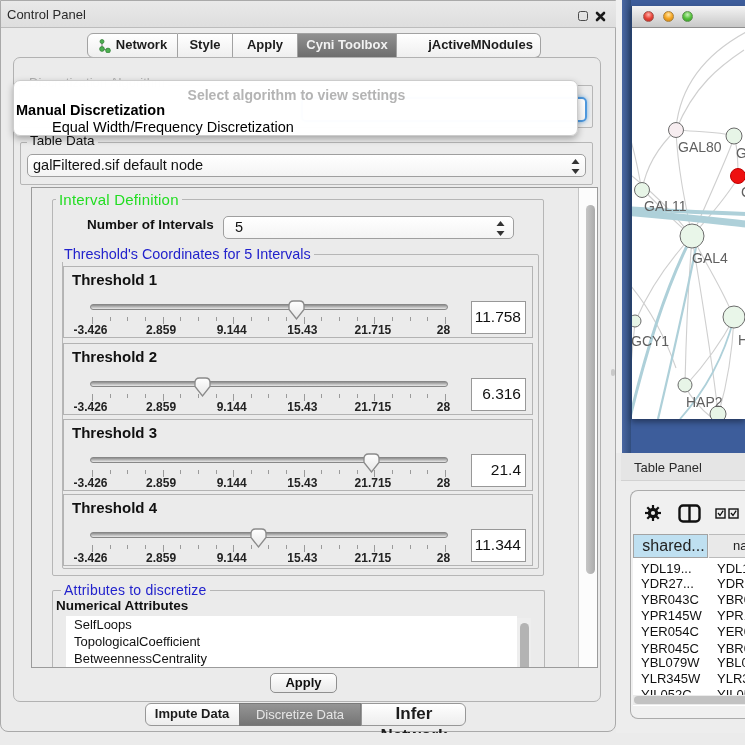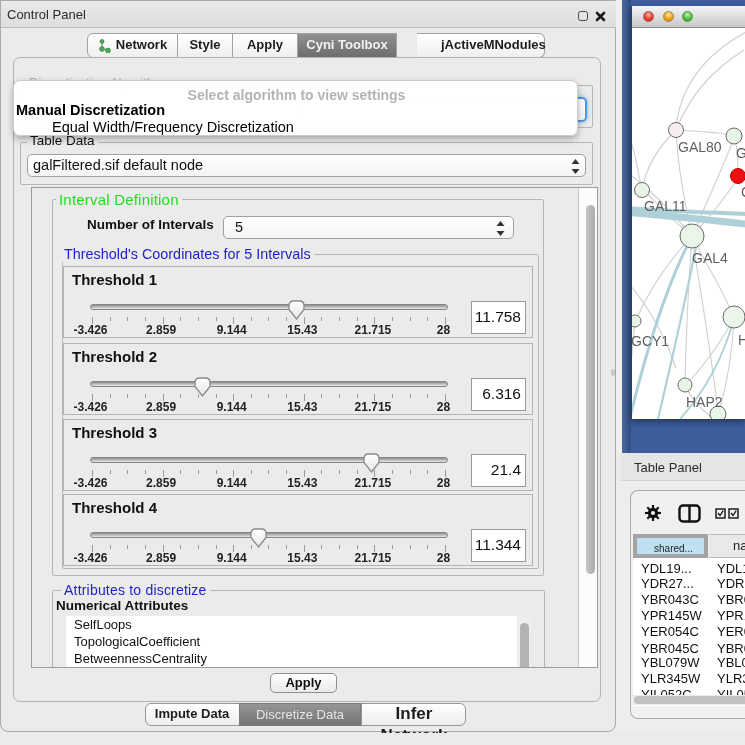--- a/index.html
+++ b/index.html
@@ -44,21 +44,21 @@
 #nettitle { position:absolute; left:0; top:0; width:114px; height:22px;
   background:linear-gradient(#f4f4f4,#c8c8c8); border-bottom:1px solid #8e8e8e; }
 .tlight { position:absolute; top:5px; width:11px; height:11px; border-radius:50%; }
 #netcanvas { position:absolute; left:0; top:22px; width:114px; height:391px; overflow:hidden; }
 #tpbar { position:absolute; left:621px; top:453px; width:124px; height:28px; background:#e5e5e5; border-bottom:1px solid #d2d2d2; }
 #tpbar span { position:absolute; left:13px; top:7px; font-size:13px; color:#2a2a2a; }
 #tparea { position:absolute; left:616px; top:481px; width:129px; height:252px; background:#ededed; }
 #tbox { position:absolute; left:630px; top:490px; width:130px; height:229px; background:#f0f0f0;
   border:1px solid #ababab; border-radius:8px 0 0 8px; border-right:none; }
 #thead1 { position:absolute; left:633px; top:534px; width:75px; height:24px; background:#bfe0f1;
-  border:4px solid #a3a3a3; font-size:10px; color:#222; text-align:center; text-indent:6px; line-height:21px; }
+  border:1px solid #a3a3a3; font-size:16px; color:#222; text-align:center; text-indent:6px; line-height:21px; }
 #thead2 { position:absolute; left:709px; top:534px; width:36px; height:24px; background:#e9e9e9;
   border-top:1px solid #bbb; border-bottom:1px solid #bbb; font-size:13px; color:#222; padding-left:24px; line-height:22px; }
 #tablewhite { position:absolute; left:633px; top:558px; width:112px; height:148px; background:#fff; overflow:hidden; }
 .trowt { position:absolute; left:0; width:112px; height:15px; font-size:13px; color:#111; }
 .c1 { position:absolute; left:8px; }
 .c2 { position:absolute; left:84px; }
 #hsb { position:absolute; left:633px; top:695px; width:112px; height:10px; background:#ebebeb; }
 #hsb .th { position:absolute; left:1px; top:1px; width:115px; height:8px; background:#c2c2c2; border-radius:4px; }
 #deskbottom { position:absolute; left:0; top:733px; width:745px; height:12px; background:#ebebeb; }
 #popup { position:absolute; left:13px; top:80px; width:565px; height:56px; background:rgba(255,255,255,0.985);
@@ -79,21 +79,21 @@
      <svg style="position:absolute;left:11px;top:5px;" width="12" height="14" viewBox="0 0 12 14">
        <path d="M3,3 L3,10 M3,10 L9,11" stroke="#8a8a8a" stroke-width="1.2" fill="none"></path>
        <circle cx="3" cy="2.5" r="2" fill="#4caf50" stroke="#2e7d32" stroke-width="0.7"></circle>
        <circle cx="3" cy="10" r="2.4" fill="#4caf50" stroke="#2e7d32" stroke-width="0.7"></circle>
        <circle cx="9" cy="11.5" r="2.4" fill="#4caf50" stroke="#2e7d32" stroke-width="0.7"></circle>
      </svg>
      <span style="padding-left:18px;">Network</span></div>
   <div class="tab" style="left:177px;width:55px;border-left:none;">Style</div>
   <div class="tab" style="left:232px;width:65px;border-left:none;">Apply</div>
   <div class="tab tabsel" style="left:297px;width:99px;border-left:none;">Cyni Toolbox</div>
-  <div class="tab" style="left:416px;width:128px;border-left:none;border-radius:0 6px 6px 0;padding-left:24px;">jActiveMNodules</div>
+  <div class="tab" style="left:396px;width:144px;border-left:none;border-radius:0 6px 6px 0;padding-left:24px;">jActiveMNodules</div>
 
   <div id="tabpanel"></div>
 
   <div class="group" style="left:18px;top:84px;width:574px;height:43px;"></div>
   <div style="position:absolute;left:25px;top:74px;font-size:13px;color:#aeaeae;background:#ebebeb;padding:0 3px;">Discretization Algorithm</div>
   <div class="combo" style="left:300px;top:96px;width:286px;height:25px;border:2.5px solid #4e98dd;box-shadow:0 0 4px #76b0e2;"></div>
 
   <div class="group" style="left:19px;top:141px;width:573px;height:43px;"></div>
   <div style="position:absolute;left:26px;top:132px;font-size:13.5px;color:#111;background:#ebebeb;padding:0 3px;">Table Data</div>
   <div class="combo" style="left:26px;top:153px;width:559px;height:23px;">

